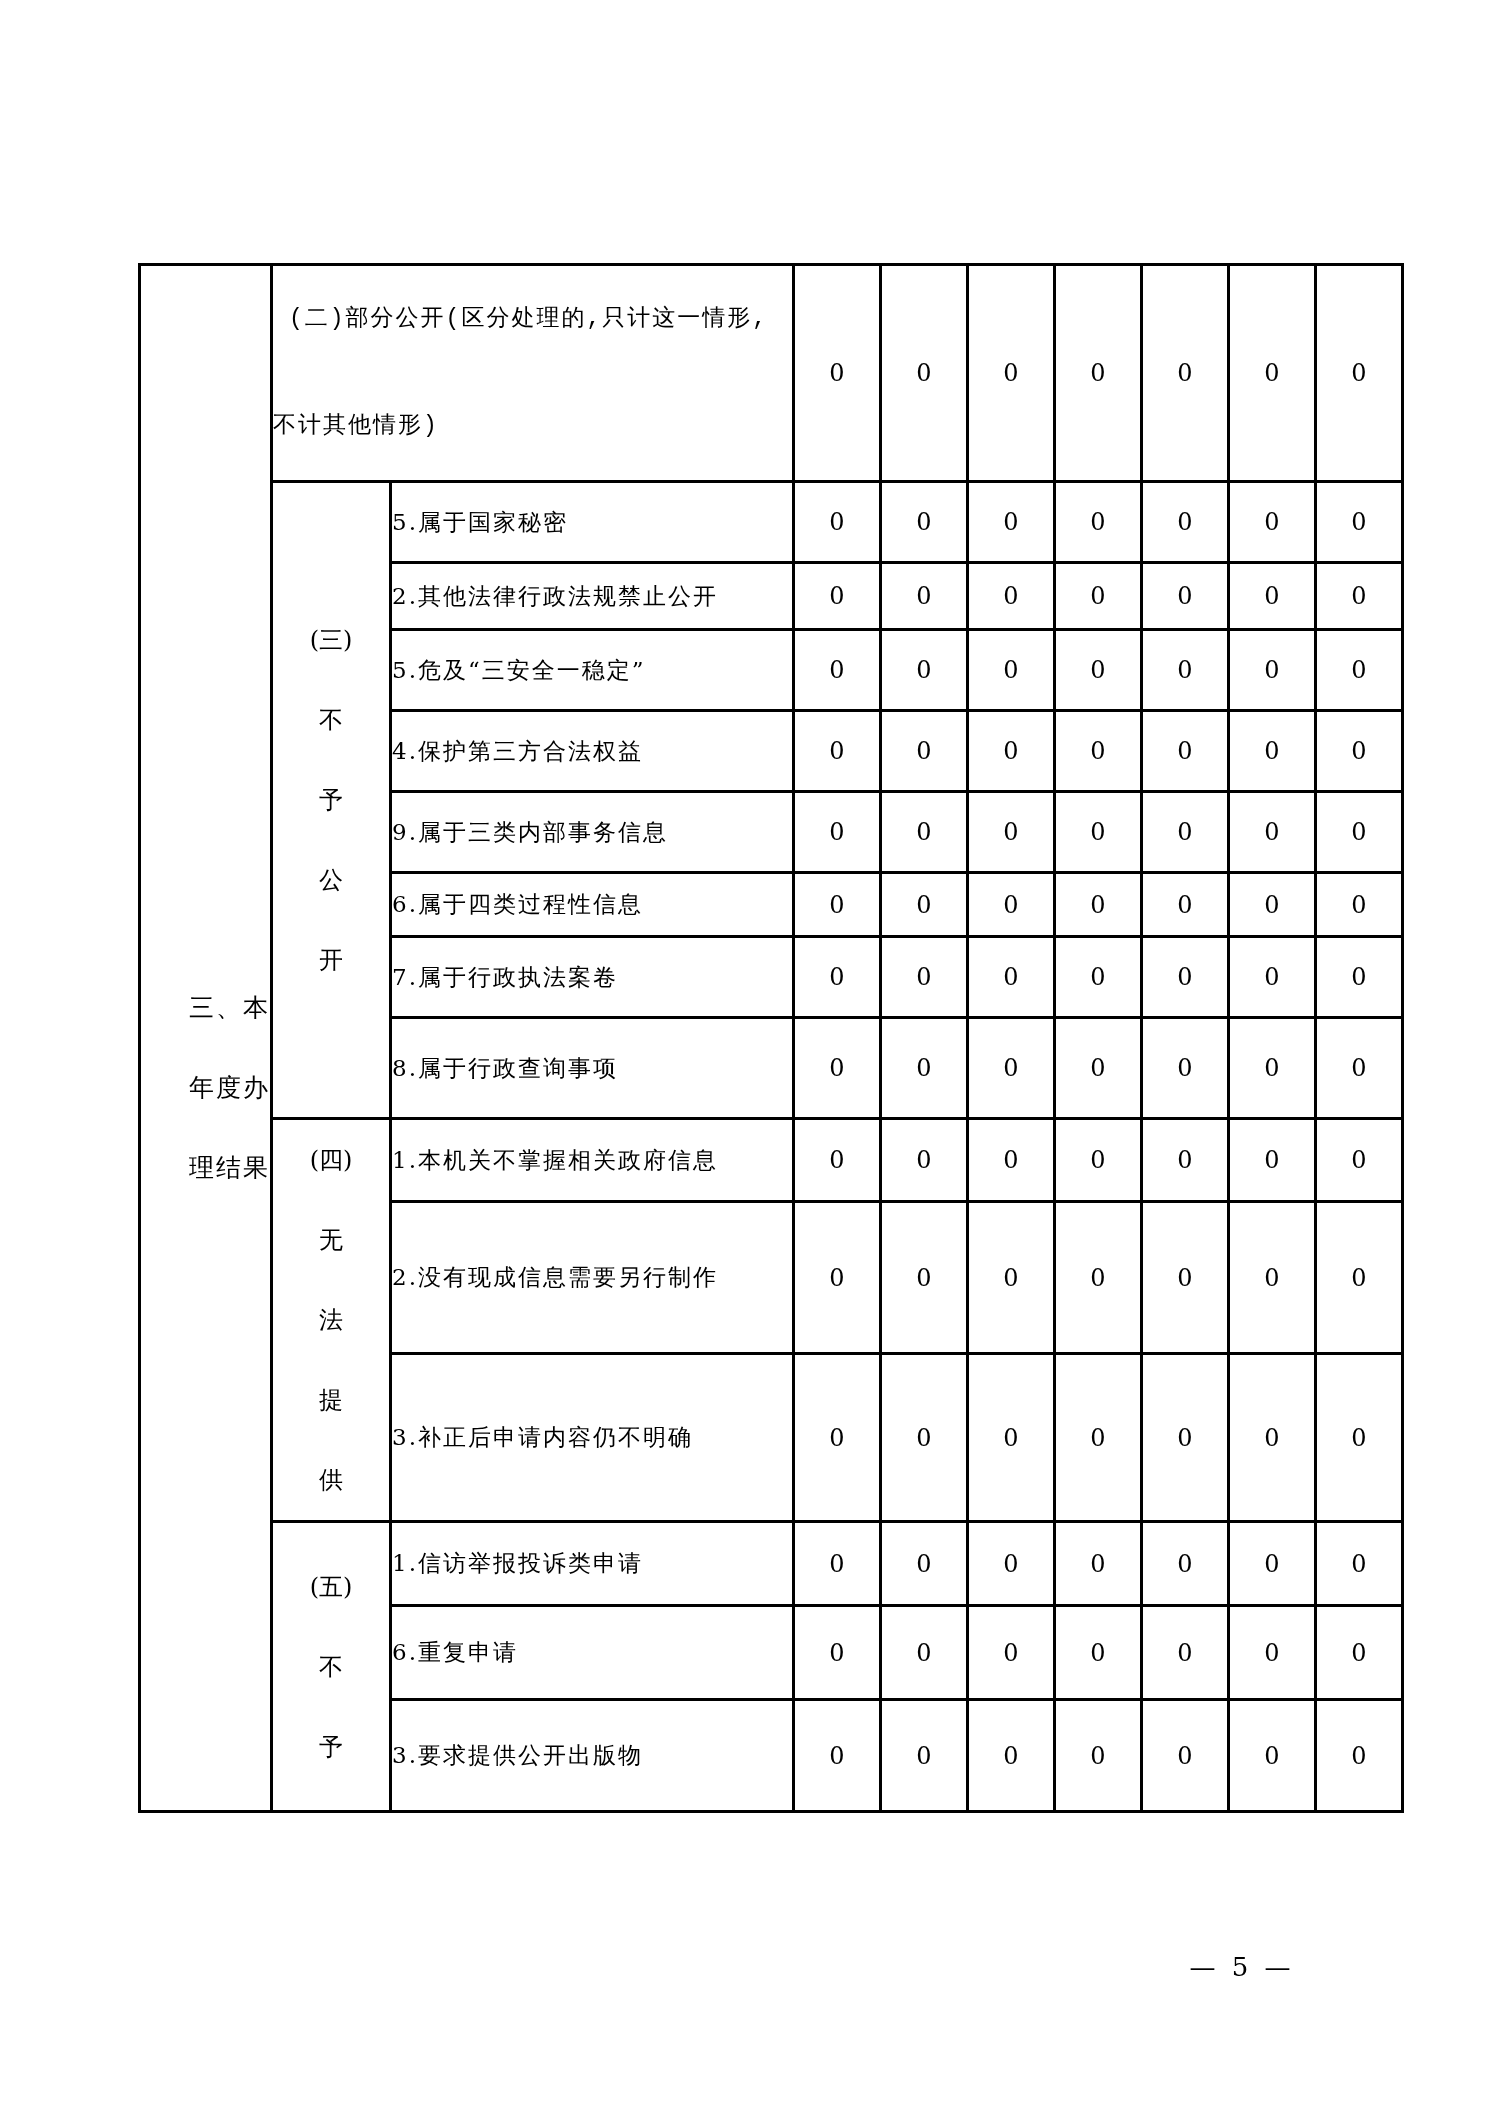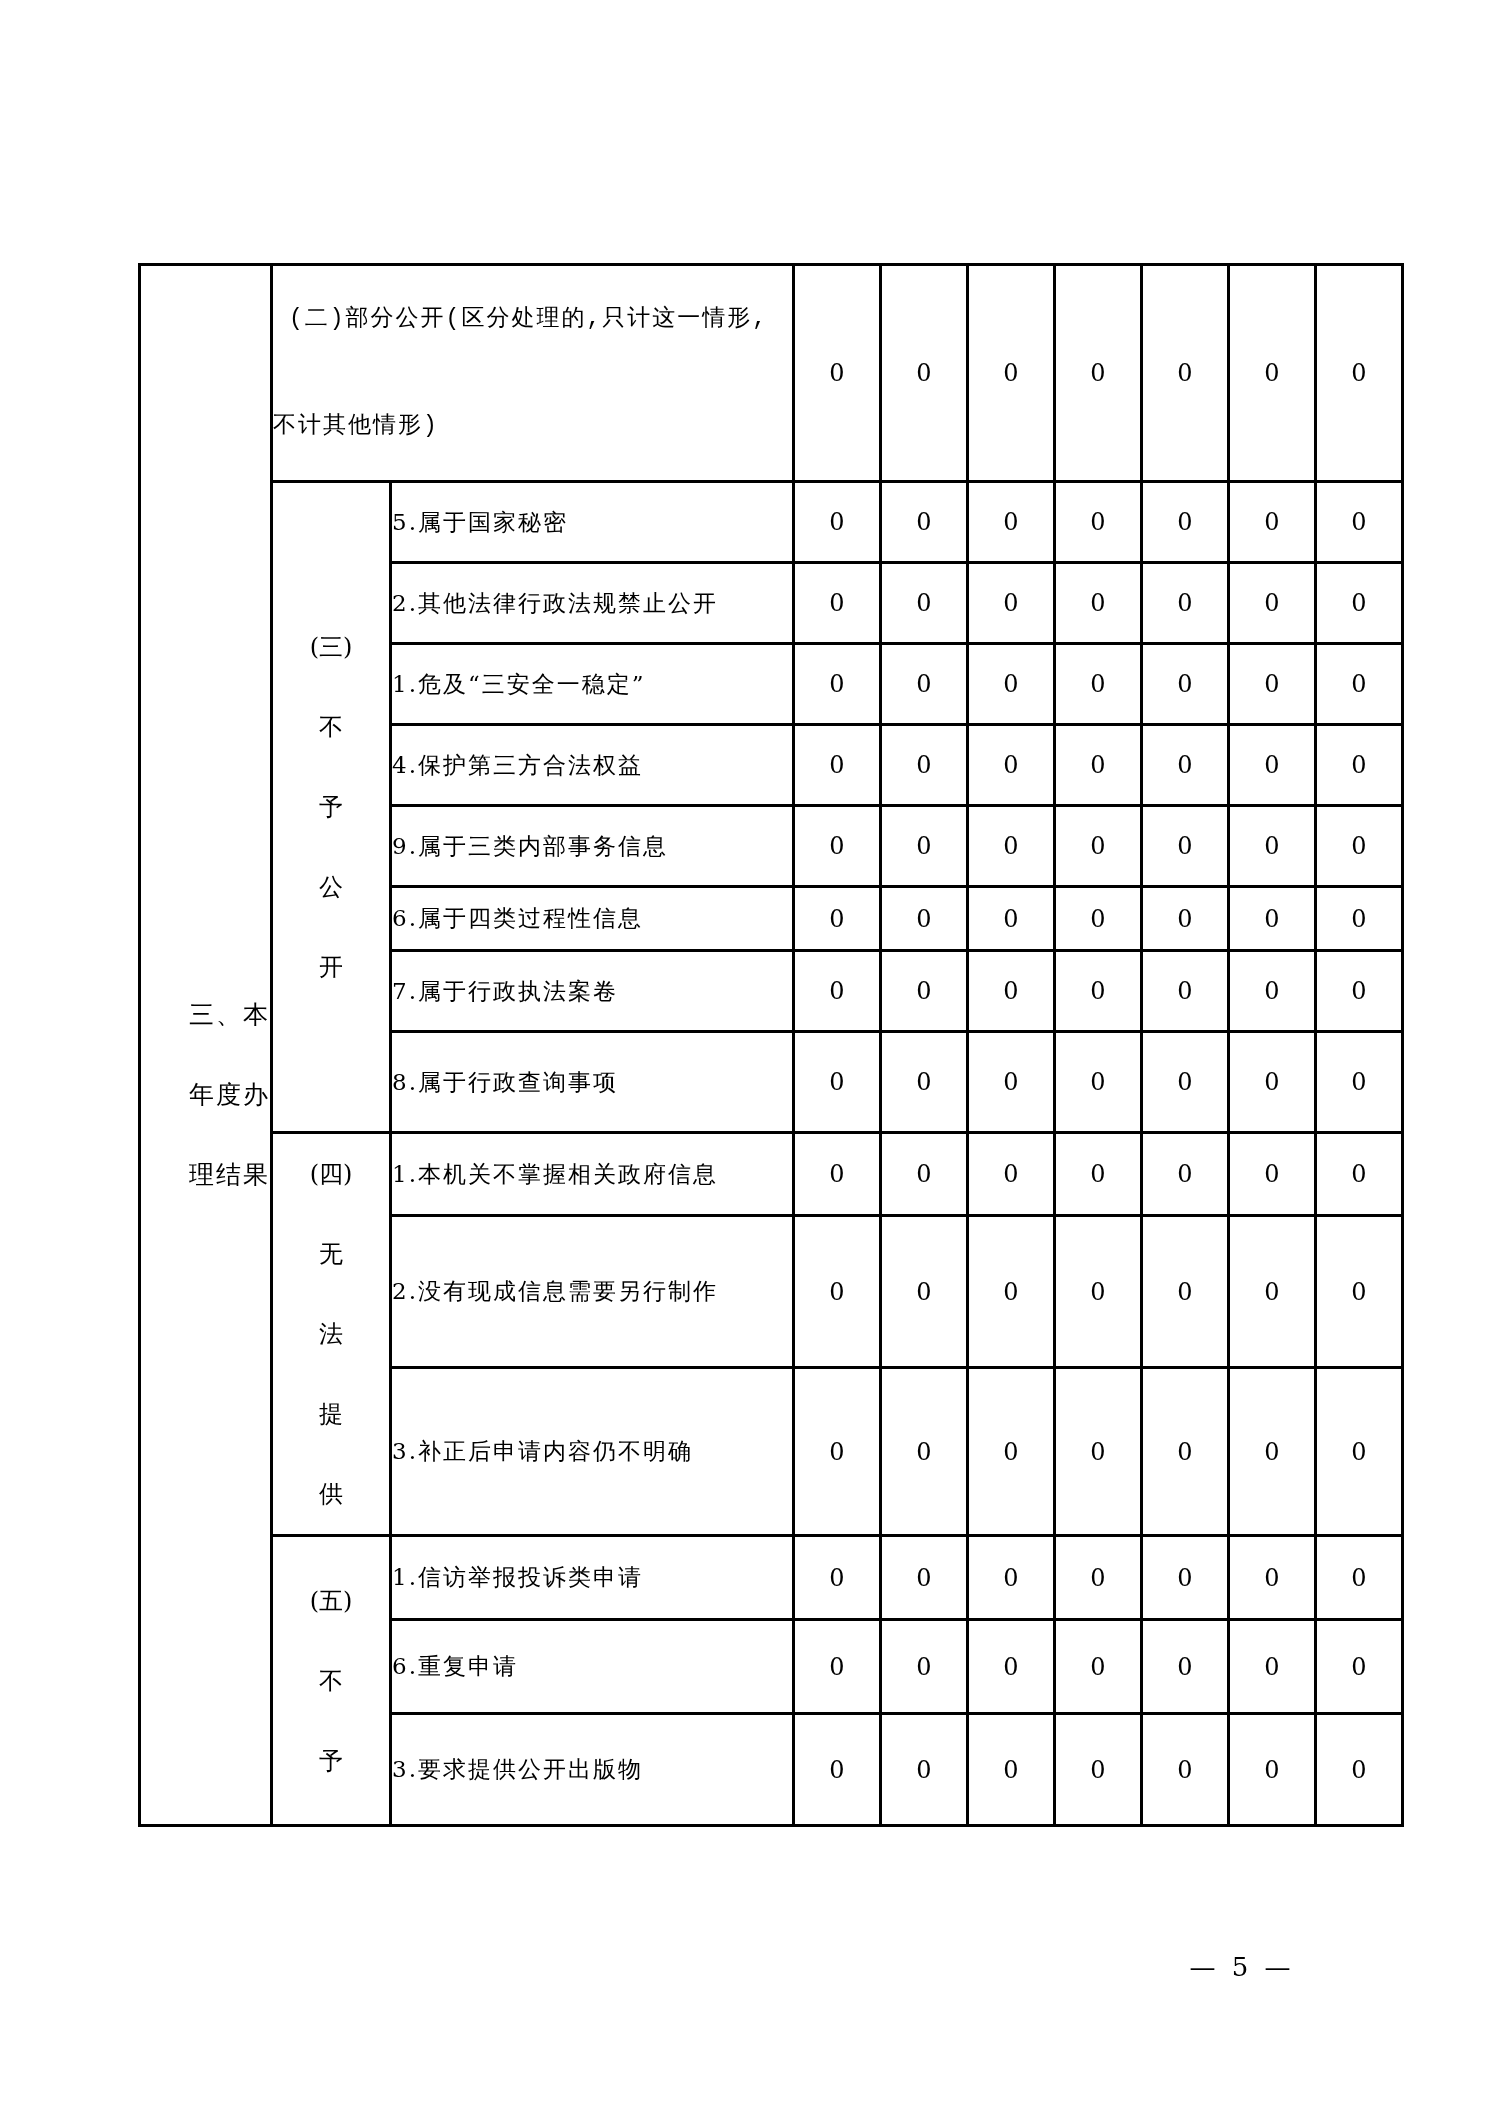--- a/index.html
+++ b/index.html
@@ -127,33 +127,33 @@
       <td class="item-cell">5.属于国家秘密</td>
       <td class="v">0</td>
       <td class="v">0</td>
       <td class="v">0</td>
       <td class="v">0</td>
       <td class="v">0</td>
       <td class="v">0</td>
       <td class="v">0</td>
     </tr>
 
-    <tr style="height:81px">
+    <tr style="height:67px">
       <td class="item-cell">2.其他法律行政法规禁止公开</td>
       <td class="v">0</td>
       <td class="v">0</td>
       <td class="v">0</td>
       <td class="v">0</td>
       <td class="v">0</td>
       <td class="v">0</td>
       <td class="v">0</td>
     </tr>
 
     <tr style="height:81px">
-      <td class="item-cell">1.危及“三安全一稳定”</td>
+      <td class="item-cell">5.危及“三安全一稳定”</td>
       <td class="v">0</td>
       <td class="v">0</td>
       <td class="v">0</td>
       <td class="v">0</td>
       <td class="v">0</td>
       <td class="v">0</td>
       <td class="v">0</td>
     </tr>
 
     <tr style="height:81px">

